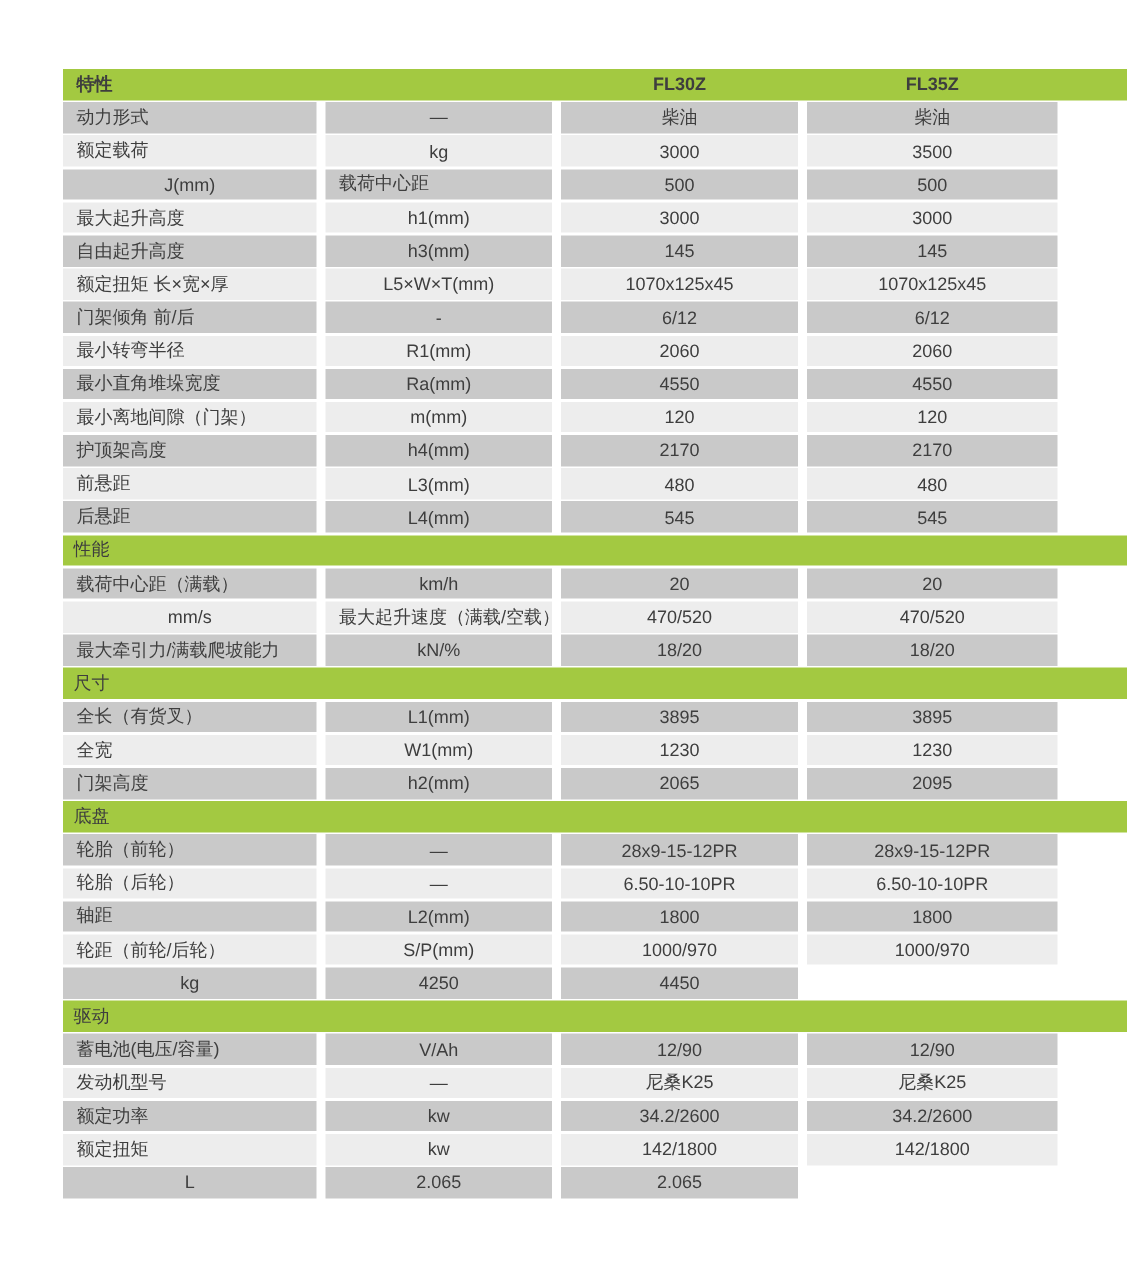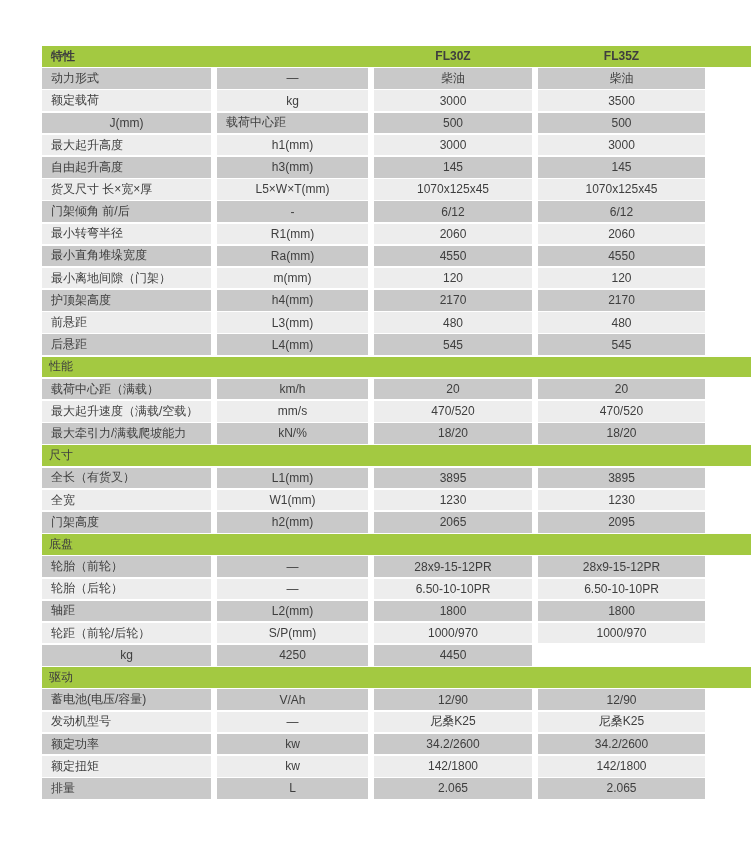--- a/index.html
+++ b/index.html
@@ -102,21 +102,21 @@
         <div class="c c3">3000</div>
         <div class="c c4">3000</div>
       </div>
       <div class="row data dark">
         <div class="c c1">自由起升高度</div>
         <div class="c c2">h3(mm)</div>
         <div class="c c3">145</div>
         <div class="c c4">145</div>
       </div>
       <div class="row data light">
-        <div class="c c1">货叉尺寸 长×宽×厚</div>
+        <div class="c c1">额定扭矩 长×宽×厚</div>
         <div class="c c2">L5×W×T(mm)</div>
         <div class="c c3">1070x125x45</div>
         <div class="c c4">1070x125x45</div>
       </div>
       <div class="row data dark">
         <div class="c c1">门架倾角 前/后</div>
         <div class="c c2">-</div>
         <div class="c c3">6/12</div>
         <div class="c c4">6/12</div>
       </div>
@@ -157,22 +157,22 @@
         <div class="c c4">545</div>
       </div>
       <div class="row section">性能</div>
       <div class="row data dark">
         <div class="c c1">载荷中心距（满载）</div>
         <div class="c c2">km/h</div>
         <div class="c c3">20</div>
         <div class="c c4">20</div>
       </div>
       <div class="row data light">
+        <div class="c c2">mm/s</div>
         <div class="c c1">最大起升速度（满载/空载）</div>
-        <div class="c c2">mm/s</div>
         <div class="c c3">470/520</div>
         <div class="c c4">470/520</div>
       </div>
       <div class="row data dark">
         <div class="c c1">最大牵引力/满载爬坡能力</div>
         <div class="c c2">kN/%</div>
         <div class="c c3">18/20</div>
         <div class="c c4">18/20</div>
       </div>
       <div class="row section">尺寸</div>
@@ -243,19 +243,18 @@
         <div class="c c3">34.2/2600</div>
         <div class="c c4">34.2/2600</div>
       </div>
       <div class="row data light">
         <div class="c c1">额定扭矩</div>
         <div class="c c2">kw</div>
         <div class="c c3">142/1800</div>
         <div class="c c4">142/1800</div>
       </div>
       <div class="row data dark">
-        <div class="c c1">排量</div>
         <div class="c c2">L</div>
         <div class="c c3">2.065</div>
         <div class="c c4">2.065</div>
       </div>
     </div>
 </div>
 
 </body></html>

